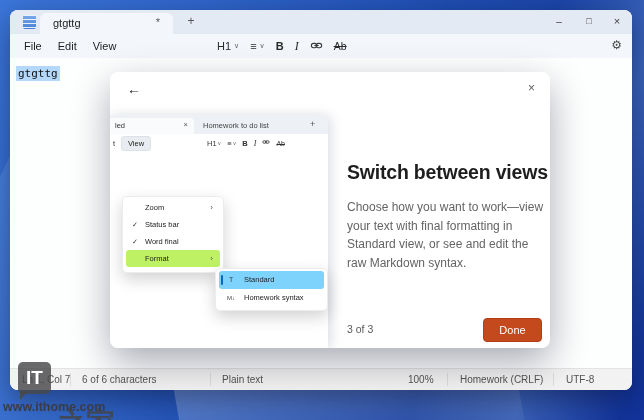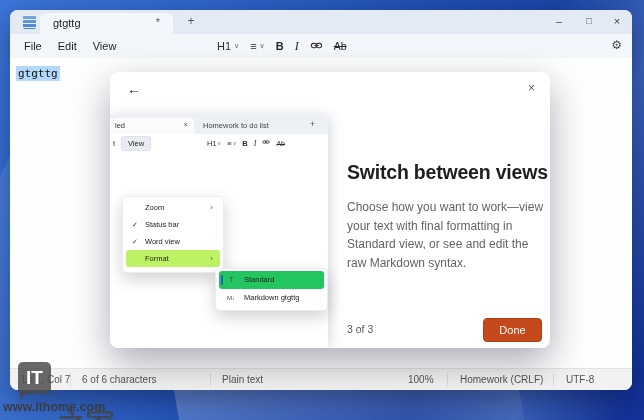--- a/index.html
+++ b/index.html
@@ -78,21 +78,21 @@
     border-radius:5px;box-shadow:0 6px 16px rgba(0,0,0,.18);padding-top:2px;}
   .vitem{position:relative;height:17px;line-height:17px;font-size:7.5px;color:#222;margin:0 3px;border-radius:3px;}
   .vitem.hl{background:#bef264;}
   .vcheck{position:absolute;left:6px;font-size:7px;color:#333;}
   .vlabel{position:absolute;left:19px;}
   .varrow{position:absolute;right:7px;font-size:8px;color:#555;}
 
   .fmenu{position:absolute;left:105px;top:153px;width:113px;height:43px;background:#fff;border:1px solid #ececec;
     border-radius:5px;box-shadow:0 6px 16px rgba(0,0,0,.18);padding-top:2px;}
   .fitem{position:relative;height:18px;line-height:18px;font-size:7.5px;color:#222;margin:0 3px;border-radius:3px;}
-  .fitem.sel{background:#22c55e;}
+  .fitem.sel{background:#7dd3fc;}
   .accent{position:absolute;left:2px;top:4px;width:2px;height:10px;background:#0b66c3;border-radius:2px;}
   .ficon{position:absolute;left:10px;font-size:7px;color:#444;}
   .ficon.md{left:8px;font-size:6px;}
   .flabel{position:absolute;left:25px;}
 
   .dtitle{position:absolute;left:237px;top:89px;width:210px;font-size:19.5px;font-weight:bold;color:#1e1e1e;letter-spacing:-.2px;}
   .dbody{position:absolute;left:237px;top:126px;width:203px;font-size:12px;line-height:1.55;color:#646464;}
   .dpag{position:absolute;left:237px;top:251px;font-size:10.5px;color:#5a5a5a;}
   .done{position:absolute;left:373px;top:246px;width:59px;height:24px;background:#c4491c;border:1px solid #b23f15;
     border-radius:4px;color:#fff;font-size:11px;text-align:center;line-height:22px;}
@@ -199,37 +199,37 @@
           <div class="vitem">
             <span class="vlabel">Zoom</span>
             <span class="varrow">›</span>
           </div>
           <div class="vitem">
             <span class="vcheck">✓</span>
             <span class="vlabel">Status bar</span>
           </div>
           <div class="vitem">
             <span class="vcheck">✓</span>
-            <span class="vlabel">Word view</span>
+            <span class="vlabel">Word final</span>
           </div>
           <div class="vitem hl">
             <span class="vlabel">Format</span>
             <span class="varrow">›</span>
           </div>
         </div>
 
         <div class="fmenu">
           <div class="fitem sel">
             <span class="accent"></span>
             <span class="ficon">T</span>
             <span class="flabel">Standard</span>
           </div>
           <div class="fitem">
             <span class="ficon md">M↓</span>
-            <span class="flabel">Markdown gtgttg</span>
+            <span class="flabel">Homework syntax</span>
           </div>
         </div>
       </div>
 
       <div class="back">←</div>
       <div class="dclose">×</div>
 
       <div class="dtitle">Switch between views</div>
       <div class="dbody">Choose how you want to work—view your text with final formatting in Standard view, or see and edit the raw Markdown syntax.</div>
       <div class="dpag">3 of 3</div>

